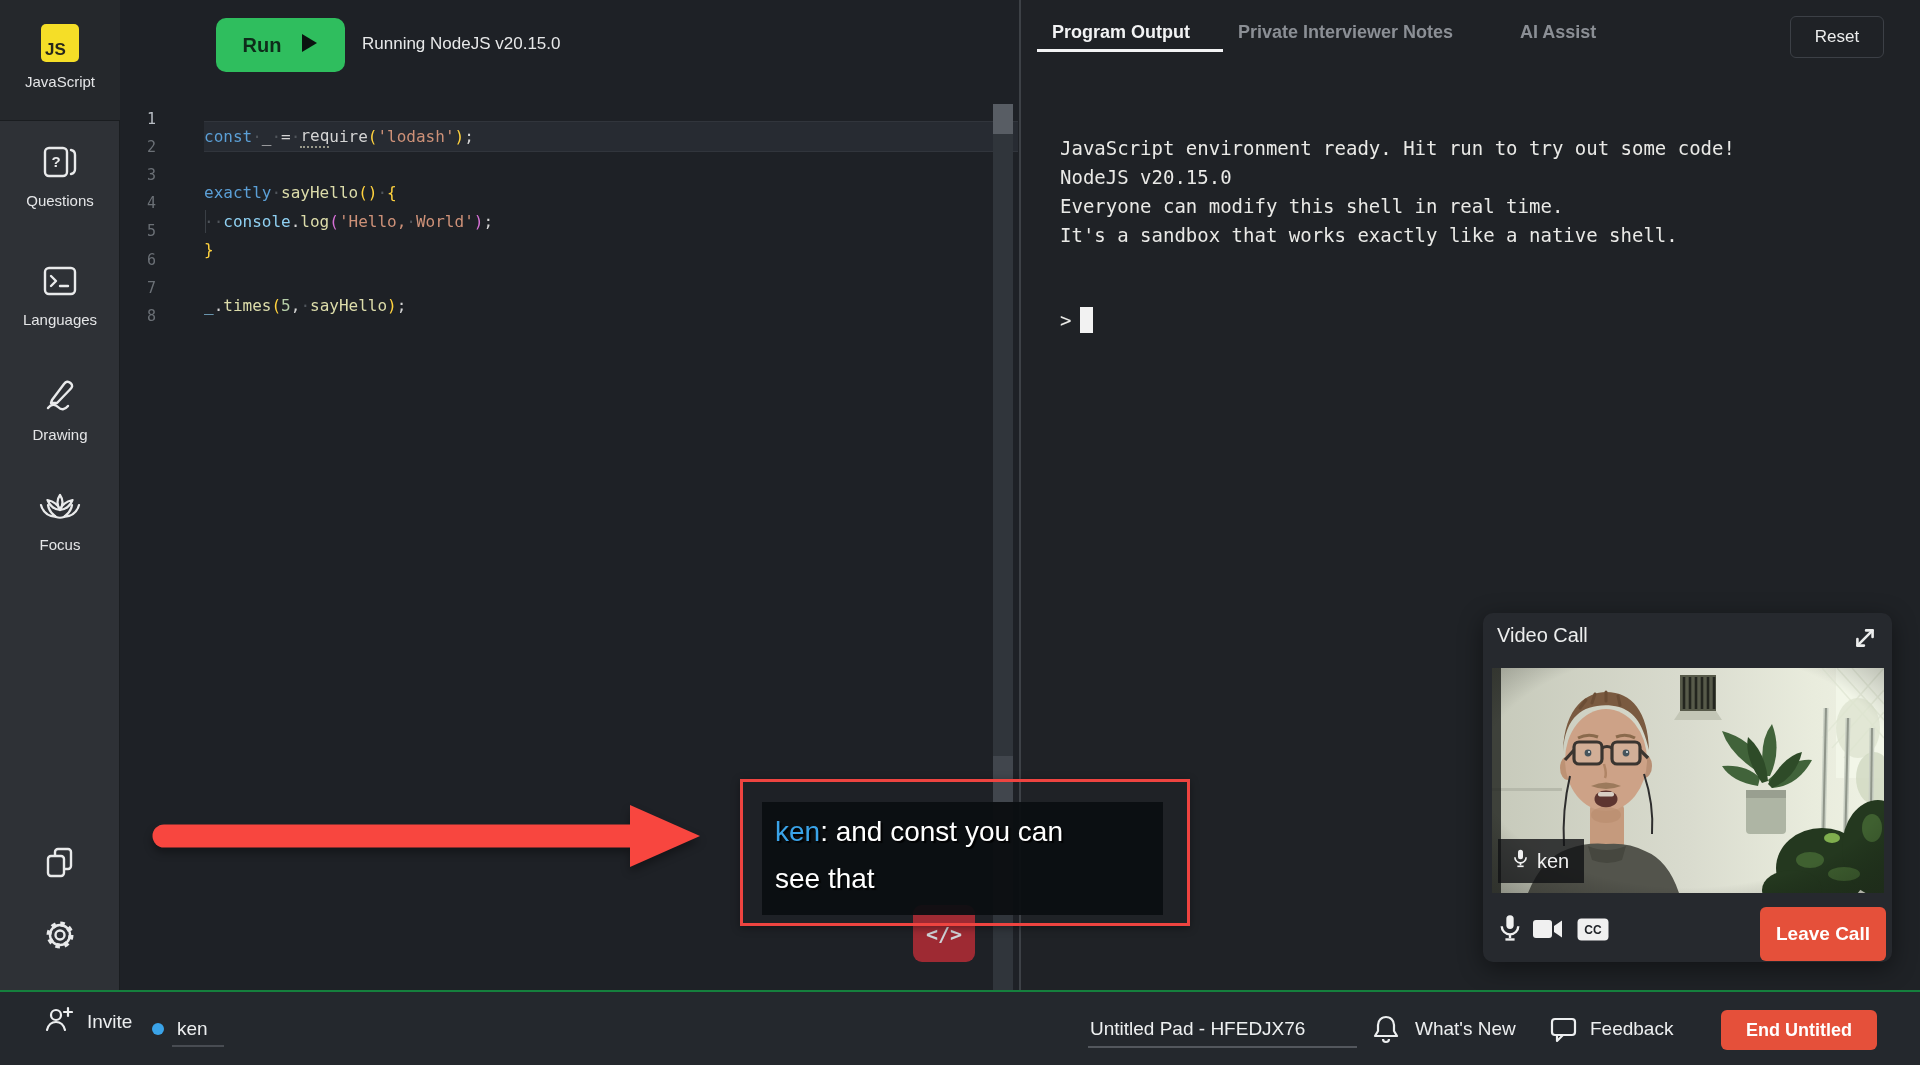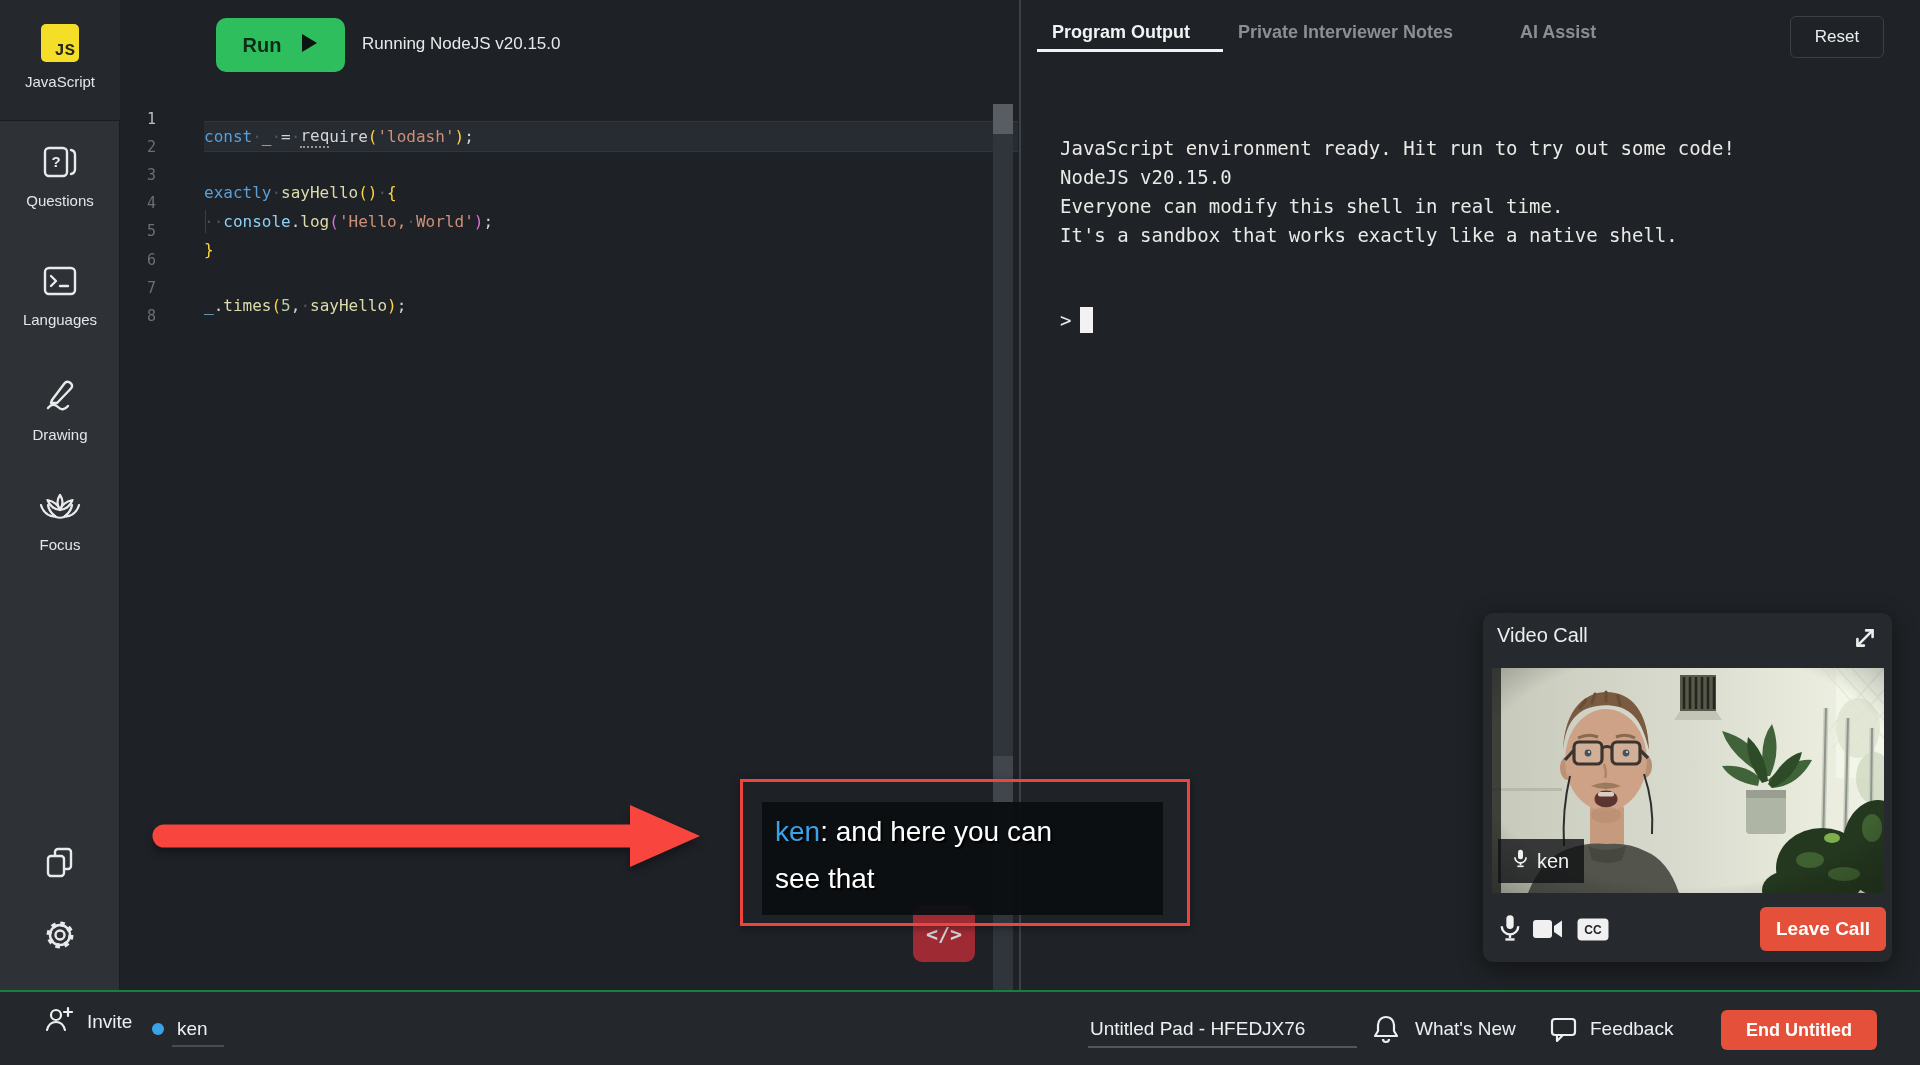--- a/index.html
+++ b/index.html
@@ -3,21 +3,21 @@
 <meta charset="utf-8">
 <style>
   * { margin:0; padding:0; box-sizing:border-box; }
   html,body { background:#101215; }
   body { font-family:"Liberation Sans", sans-serif; }
   #stage { position:relative; width:1920px; height:1065px; overflow:hidden; background:#1e2126; }
 
   
   .sidebar { position:absolute; left:0; top:0; width:120px; height:990px; background:#2e3136; border-right:1px solid #1a1d20; }
   .js-block { position:absolute; left:0; top:0; width:120px; height:121px; background:#25282c; border-bottom:1px solid #1a1d20; }
-  .js-tile { position:absolute; left:41px; top:24px; width:38px; height:38px; background:#f5de27; border-radius:5px; display:flex; align-items:flex-end; justify-content:flex-end; padding:2px 4px;font-family:Liberation Mono, monospace; }
+  .js-tile { position:absolute; left:41px; top:24px; width:38px; height:38px; background:#f5de27; border-radius:5px; display:flex; align-items:flex-end; padding:2px 4px; }
   .js-tile span { font-size:17px; font-weight:bold; color:#26261c; }
   .js-label { position:absolute; left:0; top:73px; width:120px; text-align:center; color:#e4e5e7; font-size:15px; }
   .side-item { position:absolute; left:0; width:120px; display:flex; flex-direction:column; align-items:center; gap:14px; color:#e4e5e7; }
   .side-item .lbl { font-size:15px; }
   .side-icon svg { display:block; }
   .side-bottom-icon { position:absolute; left:0; width:120px; display:flex; justify-content:center; }
 
   
   .run-btn { position:absolute; left:216px; top:18px; width:129px; height:54px; background:#2fbe5e; border-radius:10px; display:flex; align-items:center; justify-content:center; gap:20px; cursor:pointer; }
   .run-btn .run-txt { color:#0e2c1a; font-size:20px; font-weight:600; }
@@ -50,21 +50,21 @@
 
   
   .vc-panel { position:absolute; left:1483px; top:613px; width:409px; height:349px; background:#26292e; border-radius:10px; box-shadow:0 6px 24px rgba(0,0,0,.45); }
   .vc-title { position:absolute; left:14px; top:11px; color:#eceded; font-size:20px; font-weight:500; }
   .vc-expand { position:absolute; right:14px; top:12px; cursor:pointer; }
   .vc-video { position:absolute; left:9px; top:55px; width:392px; height:225px; overflow:hidden; background:#202220; }
   .ken-chip { position:absolute; left:6px; top:171px; width:86px; height:44px; background:rgba(16,18,20,.8); display:flex; align-items:center; justify-content:center; gap:9px; color:#f0f0f0; font-size:20px; }
   .vc-mic { position:absolute; left:16px; top:300px; cursor:pointer; }
   .vc-cam { position:absolute; left:50px; top:306px; cursor:pointer; }
   .vc-cc  { position:absolute; left:94px; top:305px; cursor:pointer; }
-  .leave-btn { position:absolute; left:277px; top:294px; width:126px; height:44px; background:#e5503a; border-radius:6px; color:#fff; font-size:19px; font-weight:bold; display:flex; align-items:center; justify-content:center; cursor:pointer; }
+  .leave-btn { position:absolute; left:277px; top:294px; width:126px; height:54px; background:#e5503a; border-radius:6px; color:#fff; font-size:19px; font-weight:bold; display:flex; align-items:center; justify-content:center; cursor:pointer; }
 
   
   .bbar { position:absolute; left:0; top:990px; width:1920px; height:75px; background:#24282d; border-top:2px solid #15803d; color:#eceeef; font-size:19px; }
   .bb-abs { position:absolute; display:flex; align-items:center; }
   .presence-dot { width:12px; height:12px; border-radius:50%; background:#3aa3e8; }
   .ken-underline { position:absolute; left:172px; top:53px; width:52px; height:1.5px; background:#484c52; }
   .pad-underline { position:absolute; left:1088px; top:54px; width:269px; height:1.5px; background:#53575d; }
   .end-btn { position:absolute; left:1721px; top:18px; width:156px; height:40px; background:#e5503a; border-radius:6px; color:#fff; font-size:18px; font-weight:bold; display:flex; align-items:center; justify-content:center; cursor:pointer; }
 
   
@@ -380,21 +380,21 @@
       </span>
     </div>
     <div class="leave-btn">Leave Call</div>
   </div>
 
   <div class="code-toggle">
     <span>&lt;/&gt;</span>
   </div>
 
   <div class="caption-box">
-    <span class="speaker">ken</span><span>: and here you can</span><br>
+    <span class="speaker">ken</span><span>: and const you can</span><br>
     <span>see that</span>
   </div>
 
   <div class="anno-rect"></div>
   <svg class="anno-arrow" width="566" height="82" viewBox="0 0 566 82">
     <line x1="14" y1="40" x2="486" y2="40" stroke="#f8463f" stroke-width="23" stroke-linecap="round"></line>
     <polygon points="480,9 550,40 480,71" fill="#f8463f"></polygon>
   </svg>
 
   <div class="bbar">

